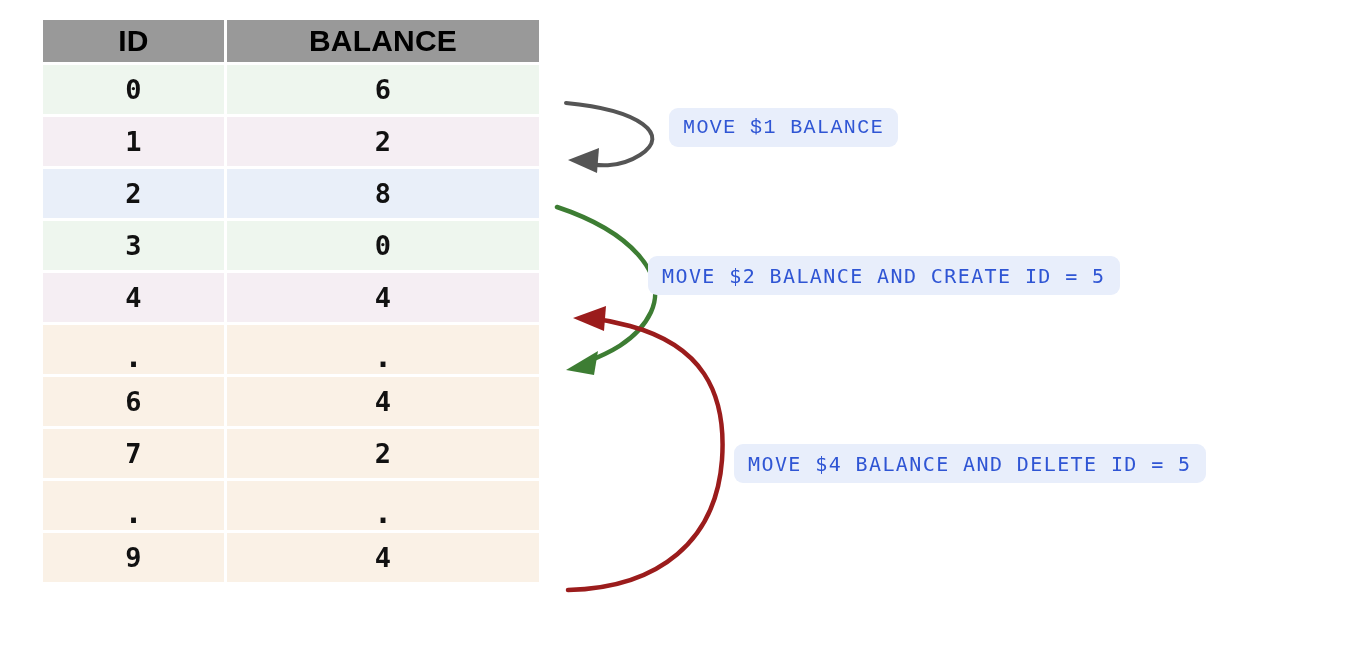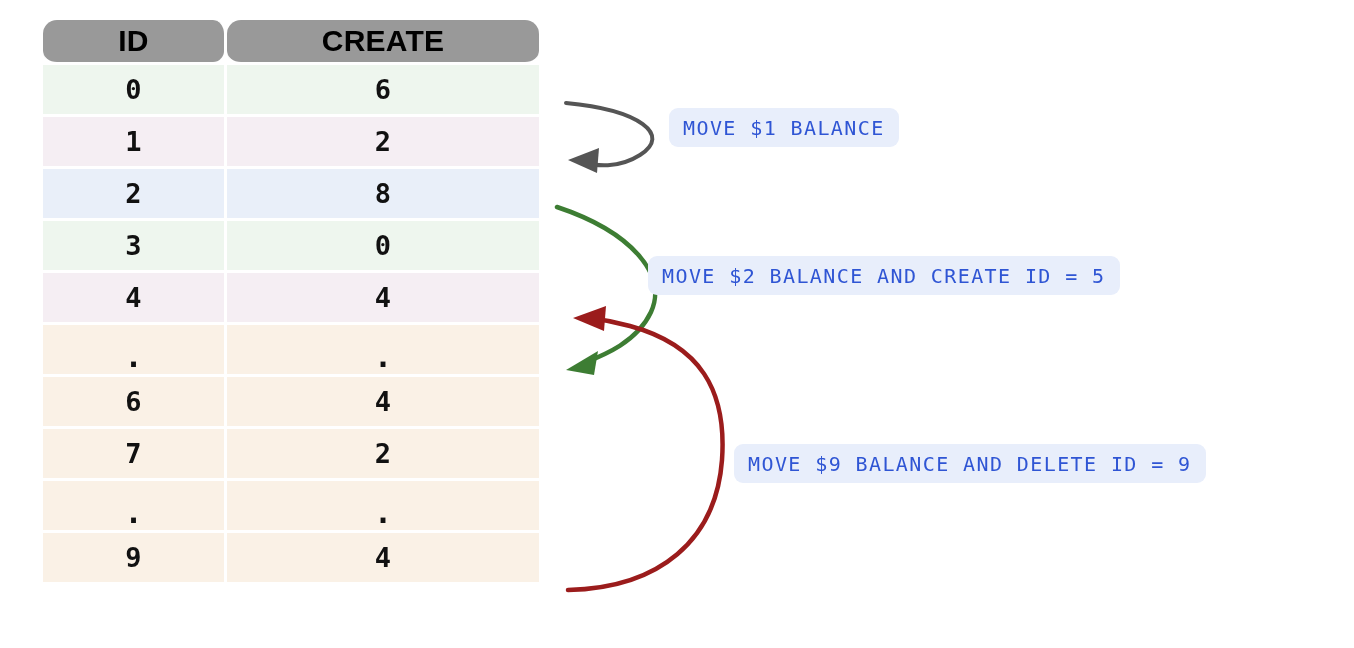--- a/index.html
+++ b/index.html
@@ -33,21 +33,20 @@
     background: #999999;
     color: #000000;
     font-size: 30px;
     font-weight: bold;
     text-align: center;
     vertical-align: middle;
     padding: 0;
     border-right: 3px solid #ffffff;
     border-bottom: 3px solid #ffffff;
     letter-spacing: 0.2px;
-    border-radius: 14px;
   }
   #balance-table th:last-child { border-right: none; }
 
   #balance-table td {
     height: 49px;
     padding: 0;
     text-align: center;
     vertical-align: middle;
     font-family: "DejaVu Sans Mono", monospace;
     font-size: 27px;
@@ -94,36 +93,36 @@
     letter-spacing: 1.4px;
     border-radius: 9px;
     display: flex;
     align-items: center;
     justify-content: center;
     white-space: nowrap;
     height: 39px;
     padding: 0 14px;
     box-sizing: border-box;
   }
-  #label-move-1 { left: 669px;  top: 108px; }
+  #label-move-1 { left: 669px;  top: 108px; font-family: Liberation Mono, monospace; }
   #label-move-2 { left: 648px;  top: 256px; }
   #label-move-3 { left: 734px;  top: 444px; }
 </style>
 </head>
 <body>
 
 <table id="balance-table">
   <colgroup>
     <col class="col-id">
     <col class="col-balance">
   </colgroup>
   <thead>
     <tr>
       <th>ID</th>
-      <th>CREATE</th>
+      <th>BALANCE</th>
     </tr>
   </thead>
   <tbody id="table-body">
       <tr class="row-green">
         <td>0</td>
         <td>6</td>
       </tr>
       <tr class="row-pink">
         <td>1</td>
         <td>2</td>
@@ -178,13 +177,13 @@
   <g>
     <path d="M 568 590 C 660 588, 716 540, 722 460 C 727 390, 700 345, 630 326 C 612 321, 598 319, 590 318" fill="none" stroke="#9b1c1c" stroke-width="4.5" stroke-linecap="round"></path>
     <polygon points="573,318 606,306 604,331" fill="#9b1c1c"></polygon>
   </g>
 </svg>
 
 <div class="label-pill" id="label-move-1">MOVE $1 BALANCE</div>
 
 <div class="label-pill" id="label-move-2">MOVE $2 BALANCE AND CREATE ID = 5</div>
 
-<div class="label-pill" id="label-move-3">MOVE $9 BALANCE AND DELETE ID = 9</div>
+<div class="label-pill" id="label-move-3">MOVE $4 BALANCE AND DELETE ID = 5</div>
 
 </body></html>

